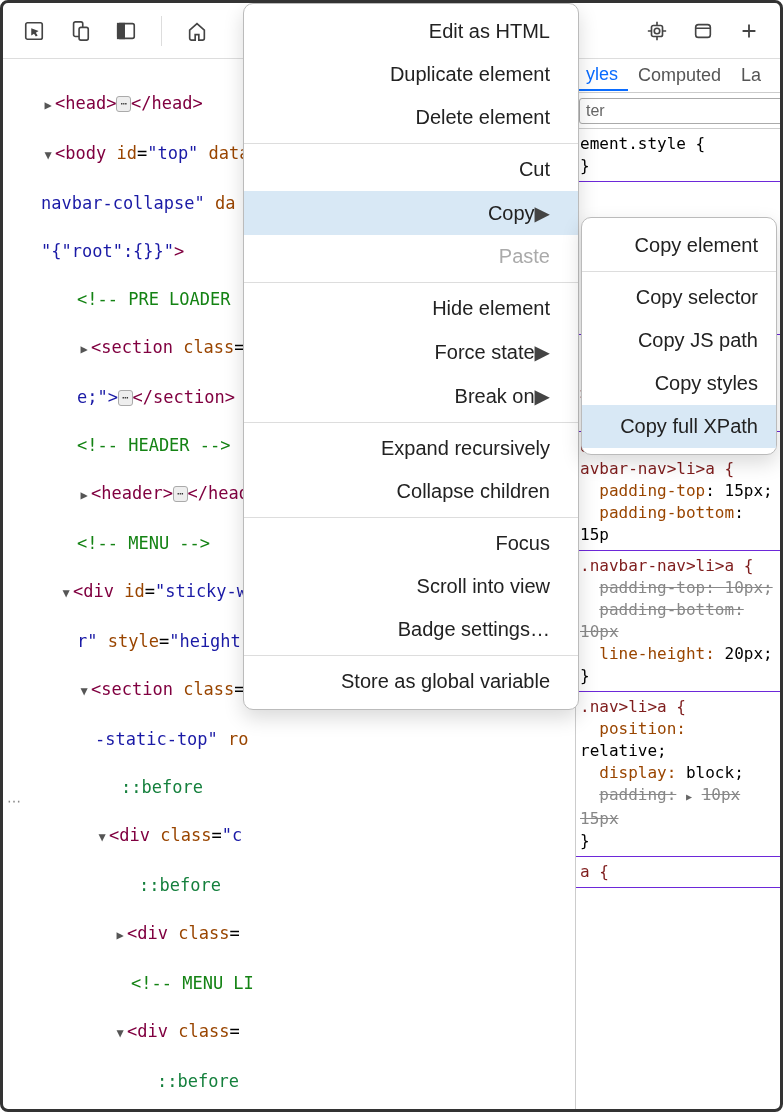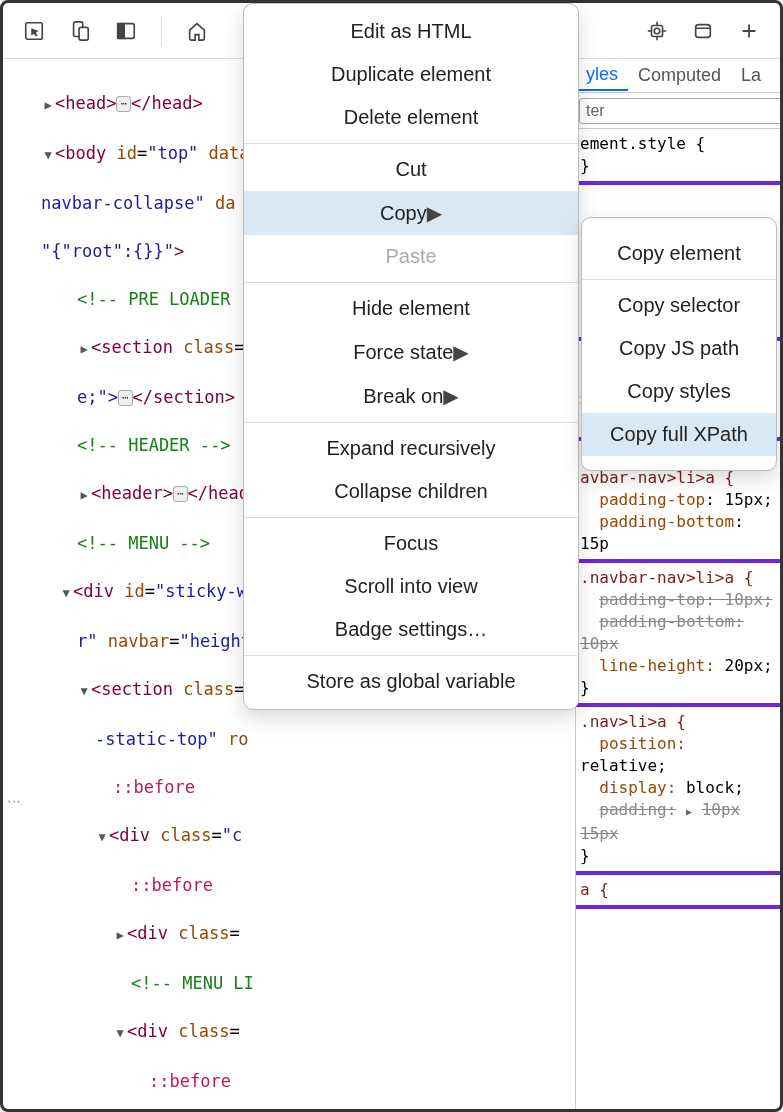--- a/index.html
+++ b/index.html
@@ -38,21 +38,21 @@
     line-height: 24px;
     padding: 8px 4px 8px 4px;
     overflow:hidden;
     white-space: pre;
   }
   .tri { cursor:default; font-size:12px; display:inline-block; width:14px; text-align:center; color:#555;}
   .t-tag { color: #800040; }
   .t-attr { color: #994500; }
   .t-str { color: #1a1aa6; }
   .t-comment { color: #148314; }
-  .t-pseudo { color: #be185d; }
+  .t-pseudo { color: #15803d; margin-left: 8px; }
   .badge {
     display:inline-block;
     background:#eee;
     border:1px solid #aaa;
     border-radius:3px;
     padding:0 3px;
     font-size:11px;
     line-height:14px;
     vertical-align:middle;
     color:#333;
@@ -82,21 +82,21 @@
   .filter-input {
     flex:1;
     border:1px solid #aaa;
     border-radius:3px;
     margin:3px;
     padding:3px 6px;
     font-size:16px;
     color:#666;
   }
   .style-block {
-    border-bottom:4px solid #6d28d9;
+    border-bottom:1px solid #6d28d9;
     padding:4px 4px;
     line-height:22px;
   }
   .sel { color:#7f1d1d;}
   .prop { color:#994500;}
   .strike { text-decoration: line-through; color:#888;margin-top:8px;}
   .swatch { display:inline-block; width:14px; height:14px; border:1px solid #999; vertical-align:middle;}
   .tri-small { font-size:10px; color:#666;}
 
   
@@ -110,37 +110,37 @@
     border-radius:10px;
     box-shadow:0 8px 20px rgba(0,0,0,.15);
     padding:6px 0;
     font-size:20px;
     z-index:10;
   }
   .ctx-item {
     padding:10px 28px;
     color:#222;
     display:flex;
-    justify-content:center;
+    justify-content:flex-end;
     align-items:center;
   }
   .ctx-item.disabled { color:#aaa; }
   .ctx-item.hover { background:#d8e8f5; }
   .ctx-sep { height:1px; background:#ddd; margin:4px 0;}
   .sub-arrow { color:#444;}
   .submenu {
     position:absolute;
     top: 214px;
     left: 578px;
     width: 196px;
     background:#fff;
     border:1px solid #bbb;
     border-radius:10px;
     box-shadow:0 8px 20px rgba(0,0,0,.15);
-    padding:14px 0;
+    padding:6px 0;
     font-size:20px;
     z-index:11;
   }
   .submenu .ctx-item { padding:10px 18px; }
   .bottom-gutter{
     position:absolute;
     left:4px; top:790px;
     color:#888;
     font-size:14px;
   }
@@ -208,21 +208,21 @@
 <div class="code-line indent0"><span class="tri">▼</span><span class="t-tag">&lt;body</span> <span class="t-attr">id</span>=<span class="t-str">"top"</span> <span class="t-attr">data</span></div>
 <div class="code-line indent0"><span class="t-str">navbar-collapse"</span> <span class="t-attr">da</span></div>
 <div class="code-line indent0"><span class="t-str">"{"root":{}}"</span><span class="t-tag">&gt;</span></div>
 <div class="code-line indent2"><span class="t-comment">&lt;!-- PRE LOADER -</span></div>
 <div class="code-line indent2"><span class="tri">▶</span><span class="t-tag">&lt;section</span> <span class="t-attr">class</span>=<span class="t-str">"p</span></div>
 <div class="code-line indent2"><span class="t-str">e;"&gt;</span><span class="badge">⋯</span><span class="t-tag">&lt;/section&gt;</span></div>
 <div class="code-line indent2"><span class="t-comment">&lt;!-- HEADER --&gt;</span></div>
 <div class="code-line indent2"><span class="tri">▶</span><span class="t-tag">&lt;header&gt;</span><span class="badge">⋯</span><span class="t-tag">&lt;/head</span></div>
 <div class="code-line indent2"><span class="t-comment">&lt;!-- MENU --&gt;</span></div>
 <div class="code-line indent1"><span class="tri">▼</span><span class="t-tag">&lt;div</span> <span class="t-attr">id</span>=<span class="t-str">"sticky-w</span></div>
-<div class="code-line indent2"><span class="t-str">r"</span> <span class="t-attr">navbar</span>=<span class="t-str">"height:</span></div>
+<div class="code-line indent2"><span class="t-str">r"</span> <span class="t-attr">style</span>=<span class="t-str">"height:</span></div>
 <div class="code-line indent2"><span class="tri">▼</span><span class="t-tag">&lt;section</span> <span class="t-attr">class</span>=</div>
 <div class="code-line indent3"><span class="t-str">-static-top"</span> <span class="t-attr">ro</span></div>
 <div class="code-line indent4"><span class="t-pseudo">::before</span></div>
 <div class="code-line indent3"><span class="tri">▼</span><span class="t-tag">&lt;div</span> <span class="t-attr">class</span>=<span class="t-str">"c</span></div>
 <div class="code-line indent5"><span class="t-pseudo">::before</span></div>
 <div class="code-line indent4"><span class="tri">▶</span><span class="t-tag">&lt;div</span> <span class="t-attr">class</span>=</div>
 <div class="code-line indent5"><span class="t-comment">&lt;!-- MENU LI</span></div>
 <div class="code-line indent4"><span class="tri">▼</span><span class="t-tag">&lt;div</span> <span class="t-attr">class</span>=</div>
 <div class="code-line indent6"><span class="t-pseudo">::before</span></div>
 

